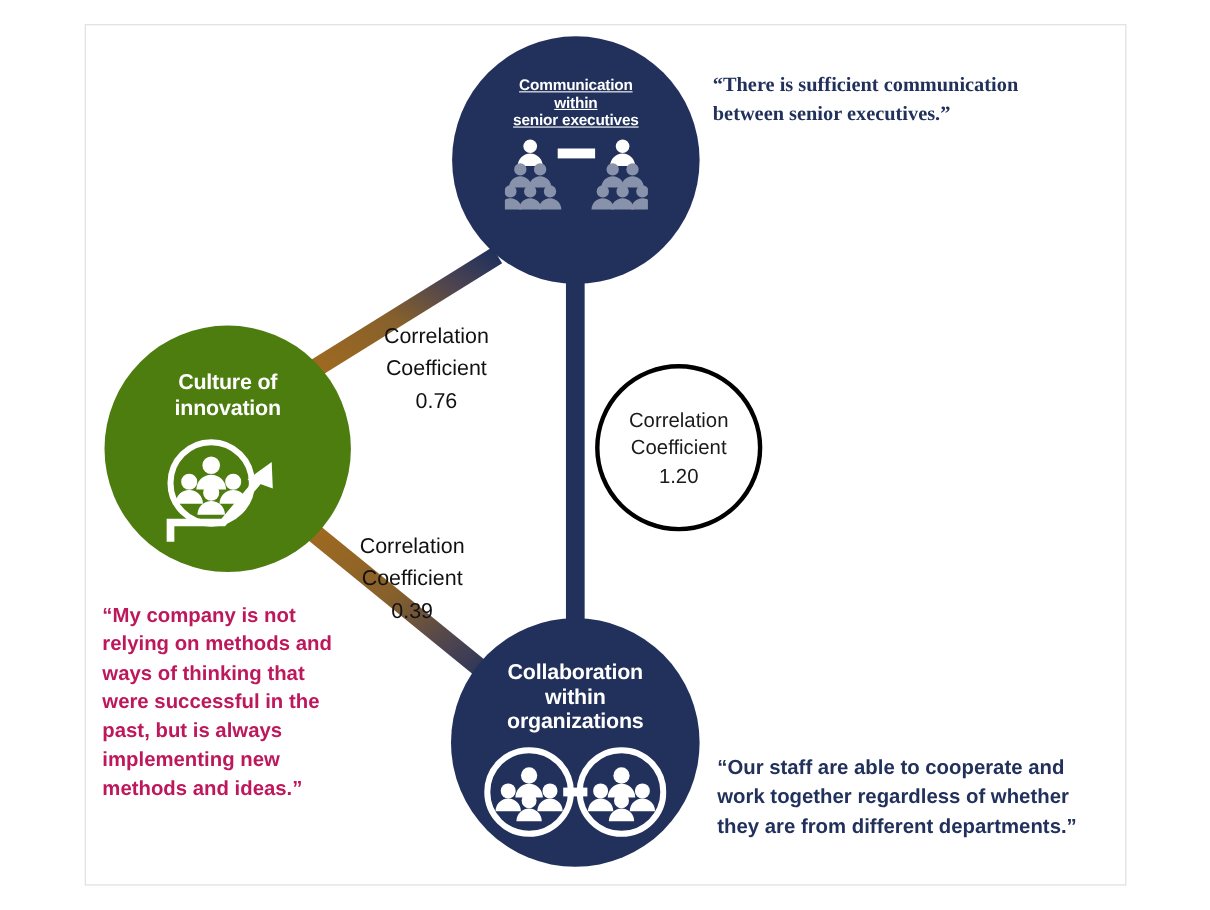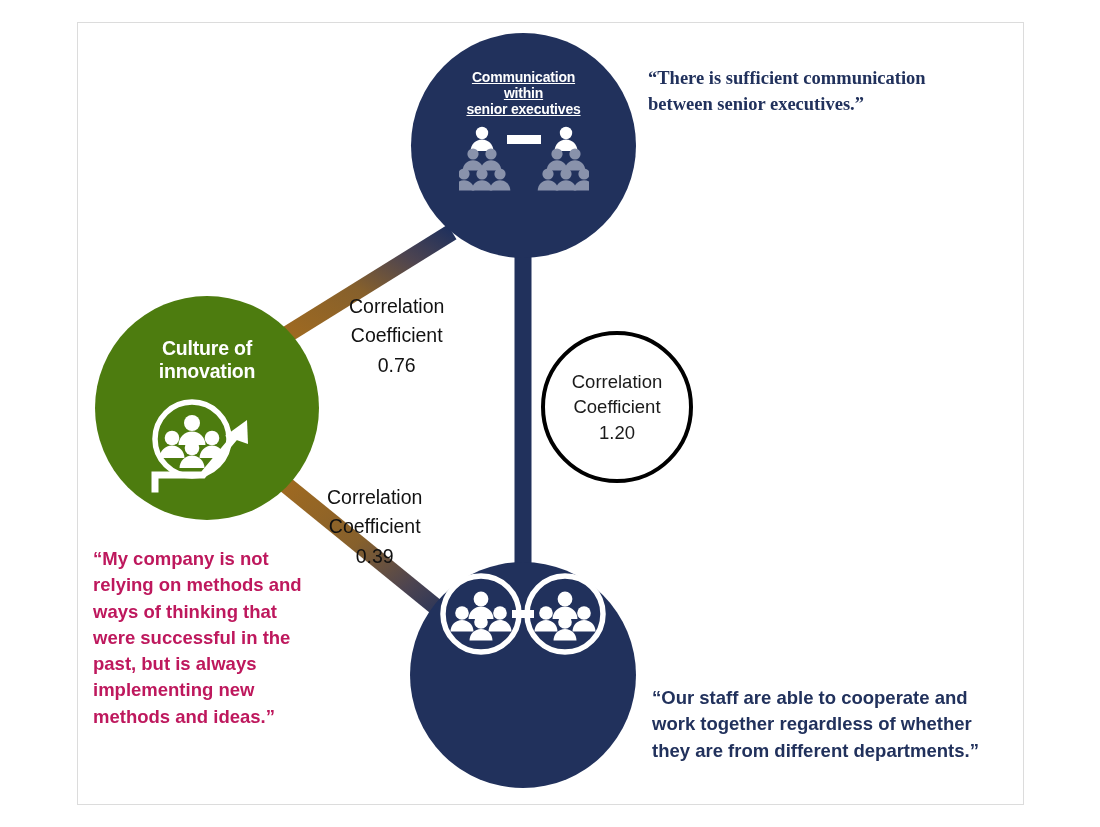--- a/index.html
+++ b/index.html
@@ -248,20 +248,25 @@
           <circle cx="49" cy="52" r="7.3"></circle>
           <path d="M36.5 72c0-6.9 5.6-12.5 12.5-12.5S61.5 65.1 61.5 72z"></path>
         </g>
         <path d="M12 93 L12 79 L60 79 L97 35" fill="none" stroke="#ffffff" stroke-width="7" stroke-linecap="square"></path>
         <polygon points="104,24 105,48 82,40" fill="#ffffff"></polygon>
       </svg>
     </div>
   </div>
 
   <div class="node" id="node-collab">
+    <div class="node-title">
+      <span>Collaboration</span><br>
+      <span>within</span><br>
+      <span>organizations</span>
+    </div>
     <div class="node-icon" style="margin-top:10px">
       <svg width="166" height="84" viewBox="0 0 166 84">
         <rect x="72" y="38" width="22" height="8" fill="#ffffff"></rect>
         <circle cx="41" cy="42" r="38" fill="none" stroke="#ffffff" stroke-width="5.5"></circle>
         <g fill="#ffffff">
           <circle cx="41" cy="27" r="7.4"></circle>
           <path d="M28.5 47c0-6.9 5.6-12.5 12.5-12.5S53.5 40.1 53.5 47z"></path>
           <circle cx="22" cy="41" r="6.8"></circle>
           <path d="M10.5 59.5c0-6.4 5.1-11.5 11.5-11.5s11.5 5.1 11.5 11.5z"></path>
           <circle cx="60" cy="41" r="6.8"></circle>

